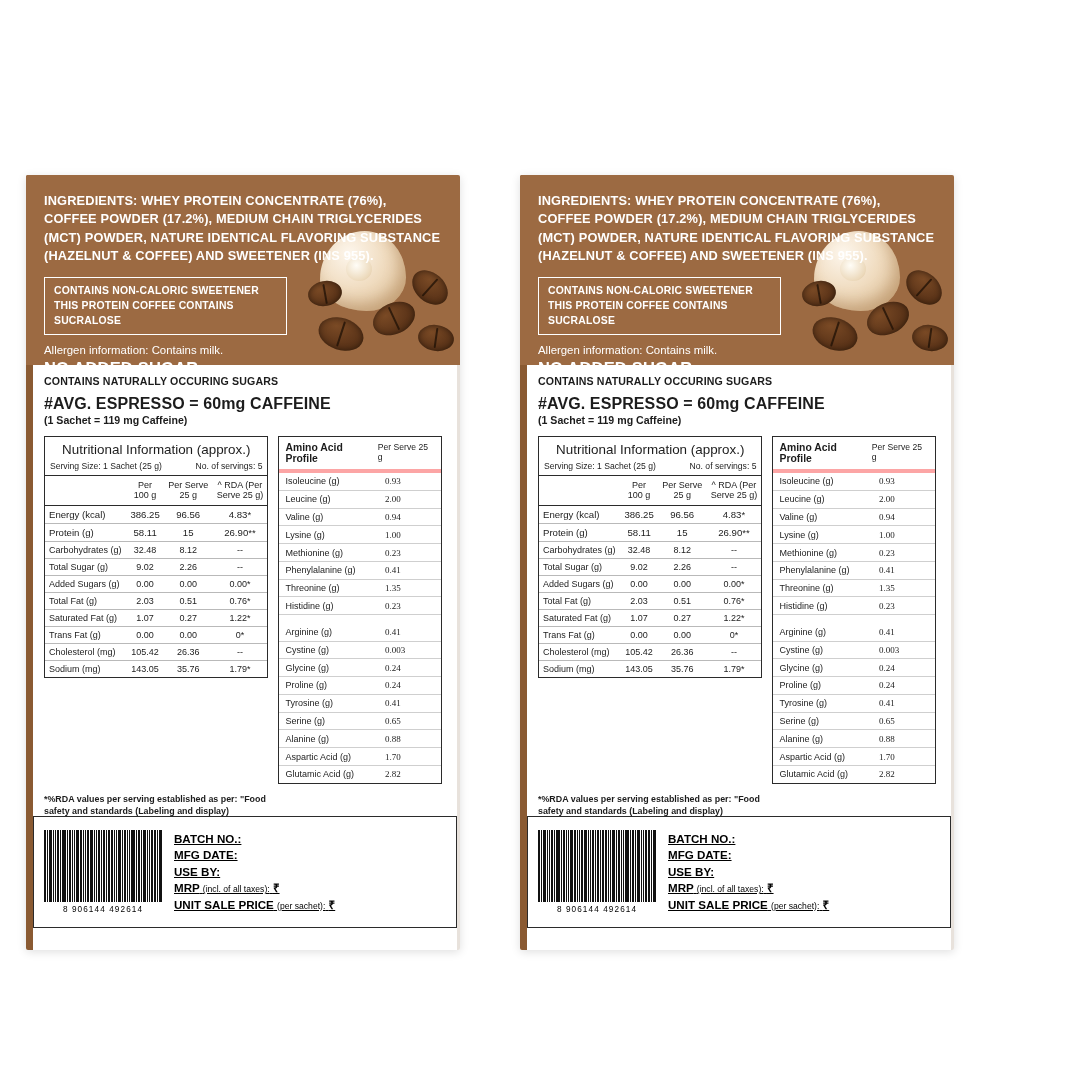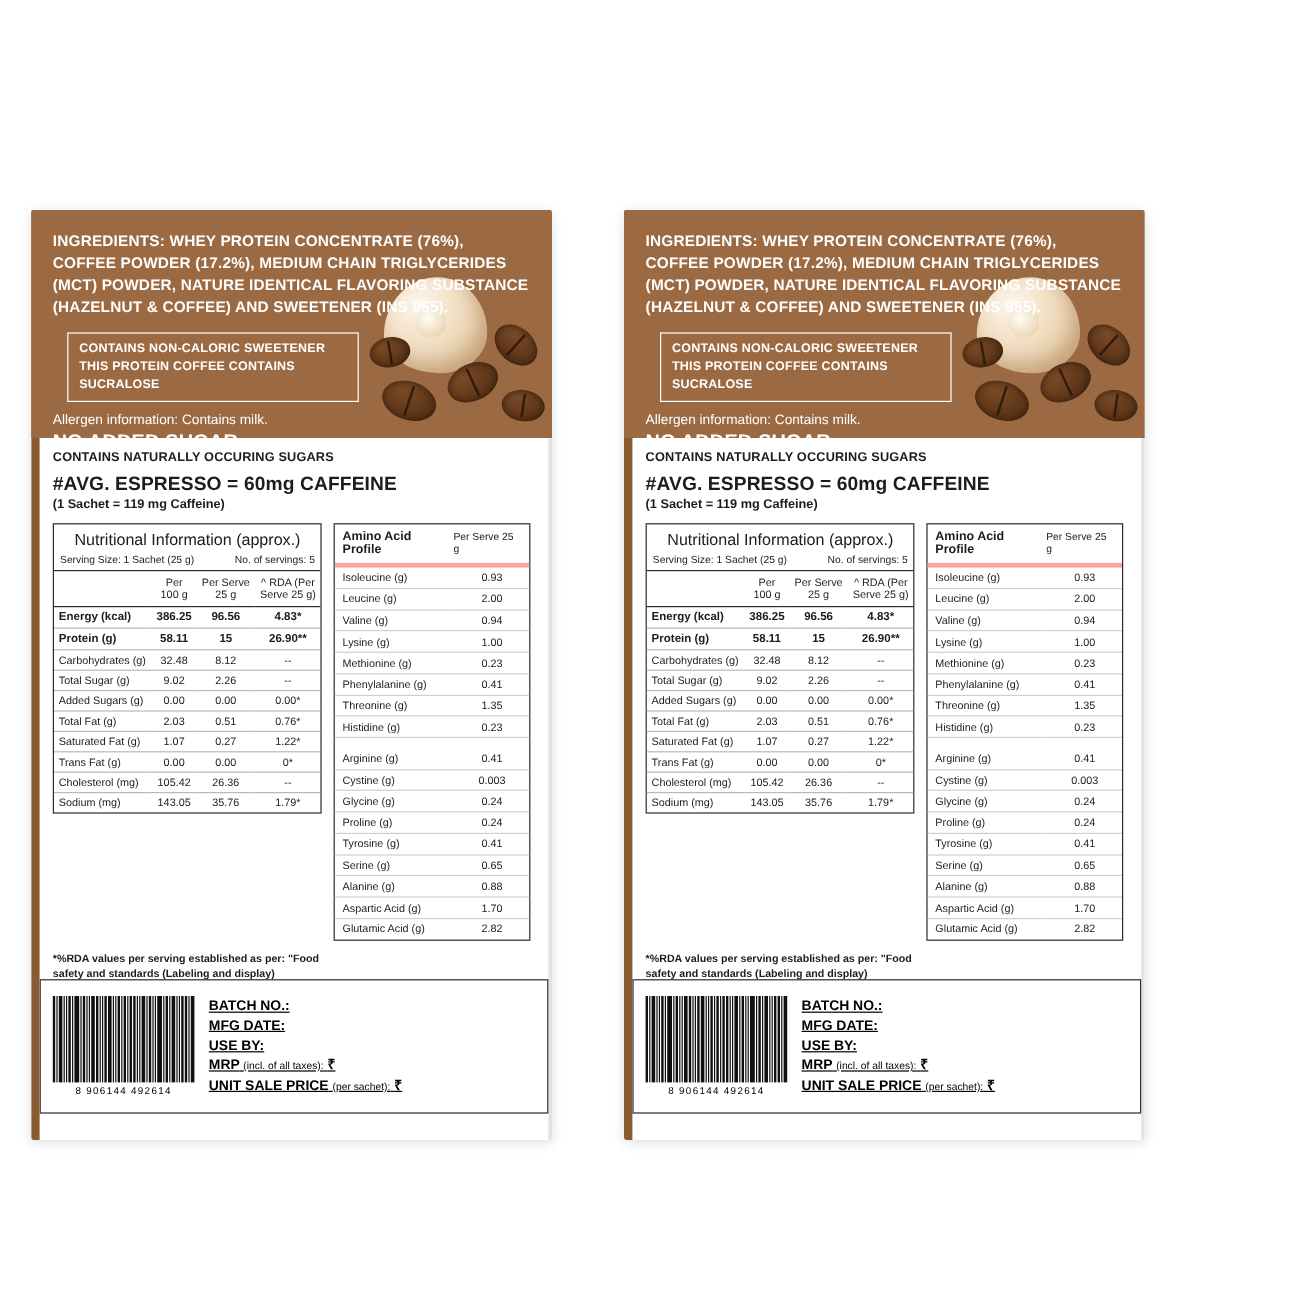--- a/index.html
+++ b/index.html
@@ -65,21 +65,20 @@
     z-index: 3;
     margin-top: 11px;
     border: 1.4px solid #ffffff;
     padding: 5px 9px 6px 9px;
     width: 243px;
     font-size: 10.4px;
     font-weight: bold;
     line-height: 1.45;
     letter-spacing: 0.2px;
     text-transform: uppercase;
-    margin-left: 12px;
   }
   .allergen {
     position: relative;
     z-index: 3;
     margin-top: 9px;
     font-size: 11.4px;
     font-weight: normal;
   }
   .no-added-sugar {
     position: relative;
@@ -174,38 +173,38 @@
   }
   table { border-collapse: collapse; width: 100%; }
   .nut-box td, .nut-box th {
     font-size: 9px;
     padding: 3px 4px;
     border-bottom: 1px solid #b9b9b9;
     text-align: center;
   }
   .nut-box th { font-weight: normal; line-height: 1.15; }
   .nut-box td:first-child, .nut-box th:first-child { text-align: left; }
-  .nut-box tr.bold td { font-weight: bold; font-size: 9.6px; }
+  .nut-box tr.bold td { font-weight: normal; font-size: 9.6px; }
   .nut-box tr.hdr th { border-bottom: 1px solid #2b2b2b; padding: 4px 4px; }
   .nut-box tr:last-child td { border-bottom: none; }
 
   .amino-hdr {
     display: flex;
     justify-content: space-between;
     padding: 5px 6px 5px 6px;
     border-bottom: 4px solid #fca5a5;
   }
   .amino-hdr .l { font-size: 10.4px; font-weight: bold; }
   .amino-hdr .r { font-size: 8.6px; }
   .amino-box td {
     font-size: 9px;
     padding: 3.4px 6px;
     border-bottom: 1px solid #cfcfcf;
   }
-  .amino-box td.val { text-align: center; width: 62px; }
+  .amino-box td.val { width: 62px; font-family: Liberation Serif, serif; }
   .amino-box tr.gap td { border-bottom: none; height: 9px; padding: 0; }
   .amino-box tr:last-child td { border-bottom: none; }
 
   .footnote {
     margin-top: 9px;
     font-size: 8.9px;
     line-height: 1.36;
     font-weight: bold;
     width: 243px;
   }

